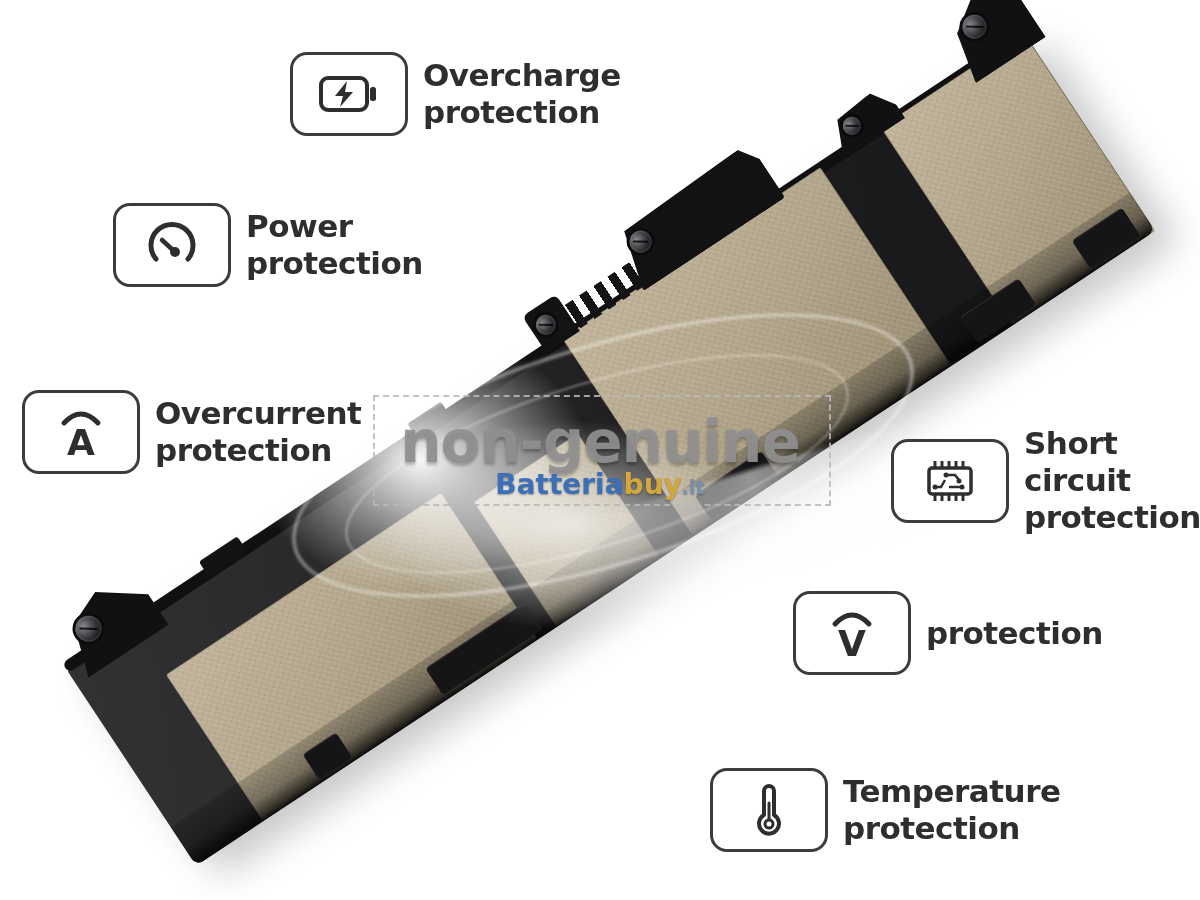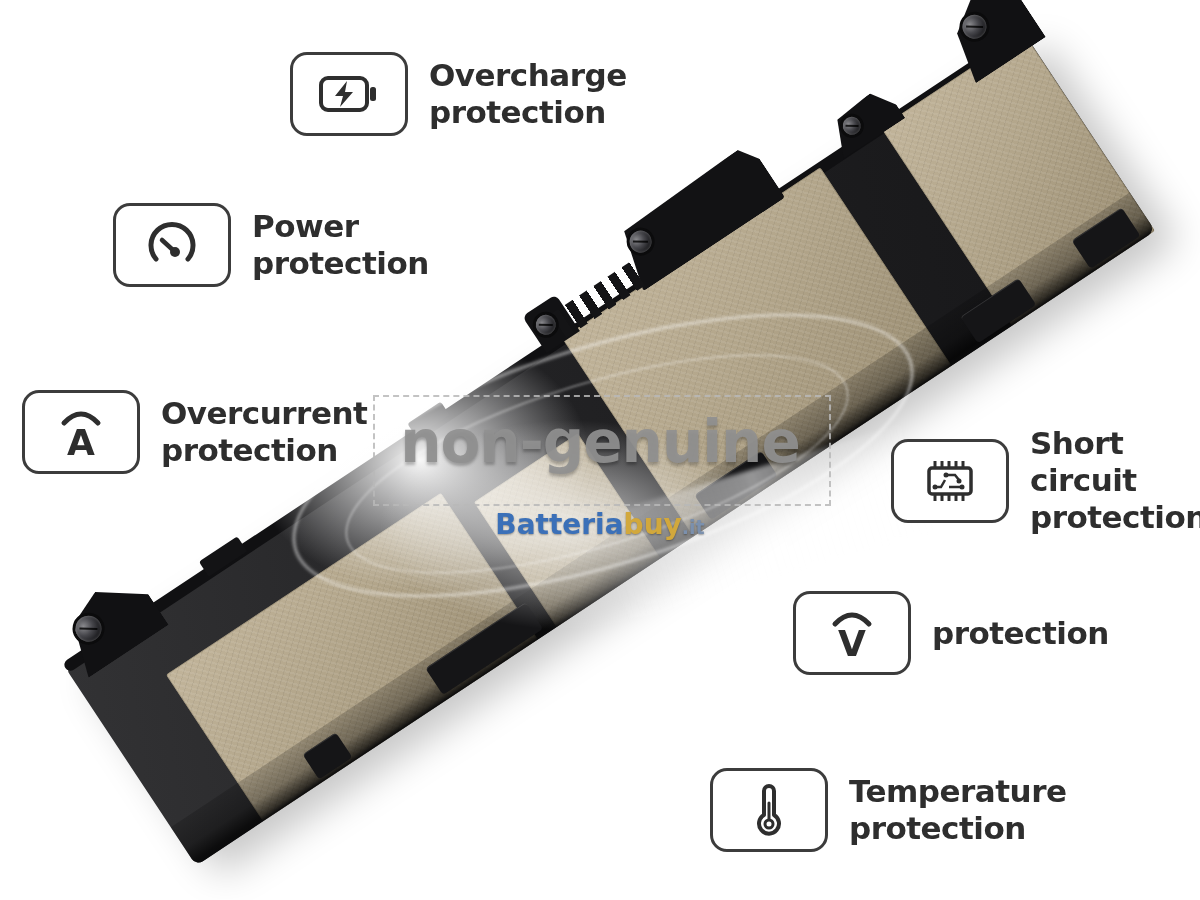--- a/index.html
+++ b/index.html
@@ -85,28 +85,28 @@
   
   .dashed-box{position:absolute;left:373px;top:395px;width:454px;height:107px;border:2px dashed rgba(185,185,185,.85);z-index:3;}
   .watermark{
     position:absolute;left:0;right:0;top:390px;text-align:center;z-index:4;
     font-size:58px;font-weight:700;letter-spacing:-1px;color:rgba(144,144,144,.92);
     text-shadow:0 3px 3px rgba(0,0,0,.25);
     margin-top:18px;
   }
   .brandline{
     position:absolute;left:0;right:0;top:468px;text-align:center;z-index:4;
-    font-size:28px;font-weight:700;text-shadow:0 1px 2px rgba(0,0,0,.35);margin-top:40px;
+    font-size:28px;font-weight:700;text-shadow:0 1px 2px rgba(0,0,0,.35);
   }
   .brand-1{color:#3b70b8;}
   .brand-2{color:#d2a83c;}
   .brand-3{color:#7b90ad;font-size:19px;}
 
   
-  .feature{position:absolute;display:flex;align-items:center;gap:21px;z-index:5;}
+  .feature{position:absolute;display:flex;align-items:center;gap:15px;z-index:5;}
   .icon-box{
     width:112px;height:78px;flex:0 0 auto;background:#ffffff;
     border:3px solid #3c3c3c;border-radius:17px;
     display:flex;align-items:center;justify-content:center;
   }
   .feature-label{color:#2e2e2e;font-size:31px;font-weight:700;line-height:37px;letter-spacing:-0.5px;}
   .f-overcharge{left:290px;top:52px;}
   .f-power{left:113px;top:203px;}
   .f-overcurrent{left:22px;top:390px;}
   .f-short{left:860px;top:425px;margin-left:31px;}

